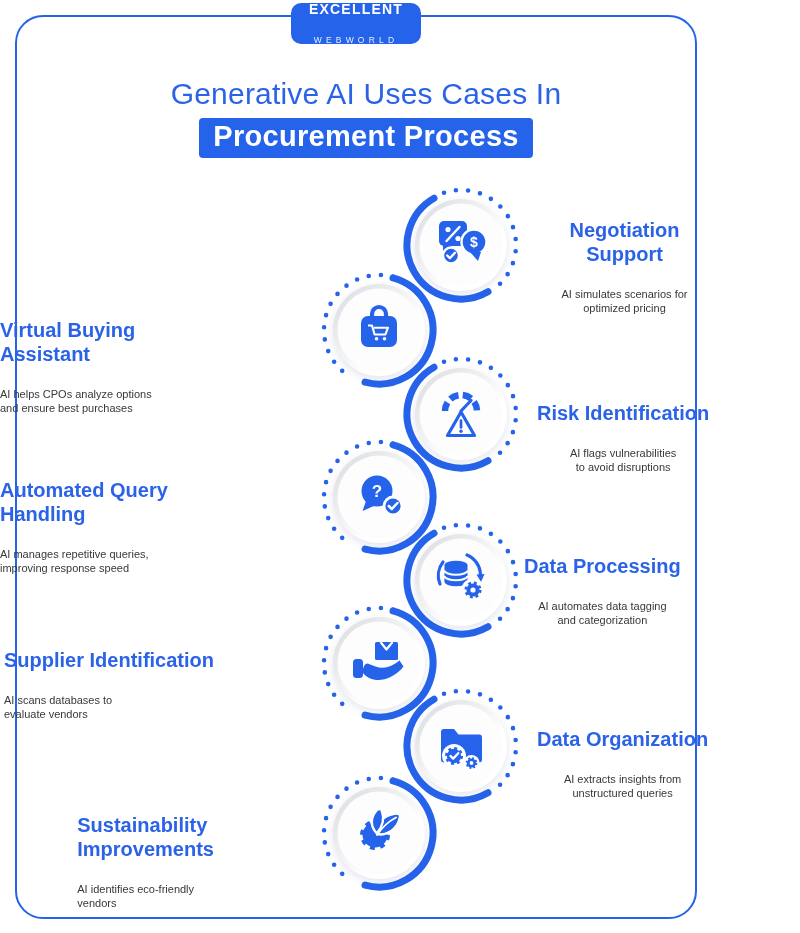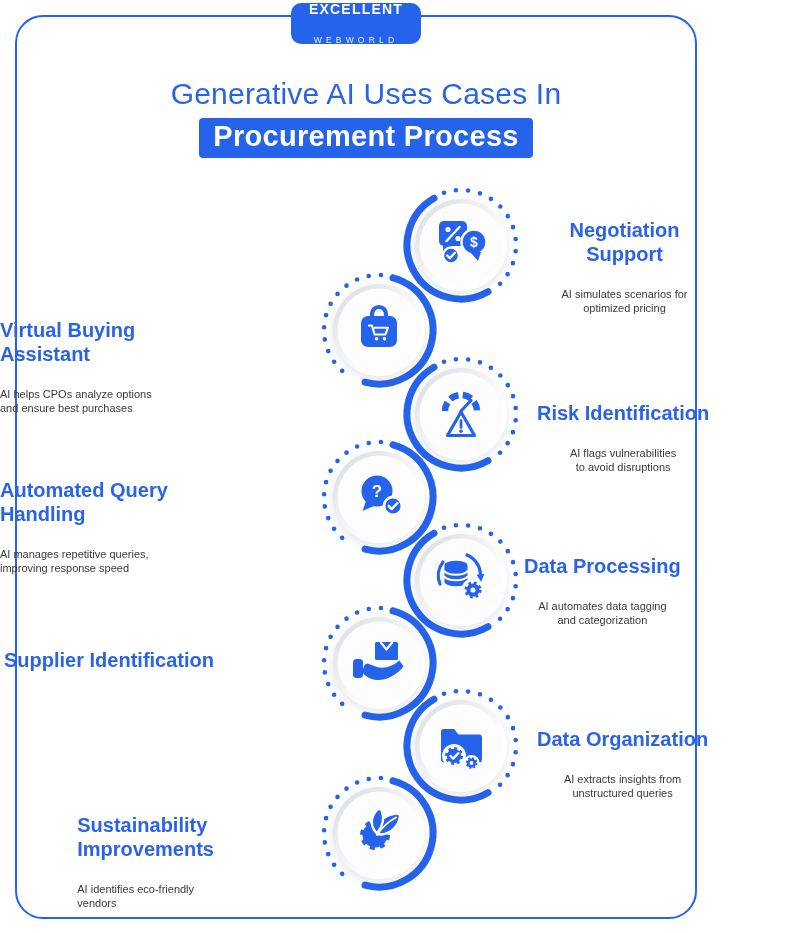--- a/index.html
+++ b/index.html
@@ -183,20 +183,22 @@
         <circle cx="72" cy="70" r="11.5" fill="#fff"></circle>
         <circle cx="72" cy="70" r="6.3" fill="none" stroke="var(--accent)" stroke-width="4.6" stroke-dasharray="2.4 2.55"></circle>
         <circle cx="72" cy="70" r="6.6"></circle>
         <circle cx="72" cy="70" r="2.6" fill="#fff"></circle>
       </g>
     </svg>
   </div>
 
   <div class="item-text left-col" style="right:498px;top:630px">
     <div class="item-title">Supplier Identification</div>
+    <div class="item-desc">AI scans databases to
+evaluate vendors</div>
   </div>
   <div class="medallion" style="left:319px;top:603px">
     <svg viewBox="0 0 120 120">
       <path class="dots-arc" d="M23.2 100.87 A55 55 0 0 1 77 7.69"></path>
       <path class="solid-arc" d="M73.98 7.84 A54 54 0 0 1 46.02 112.16"></path>
       <circle class="ring" cx="60" cy="60" r="46" fill="url(#ringGrad)"></circle>
       <circle class="inner-disc" cx="60" cy="60" r="41.5"></circle>
       <g class="glyph">
         <rect x="56" y="39" width="23" height="18" rx="1.5"></rect>
         <path class="wstroke" d="M61.5 39 L67.5 46.5 L73.5 39" stroke-width="2.2" stroke-linejoin="round"></path>

